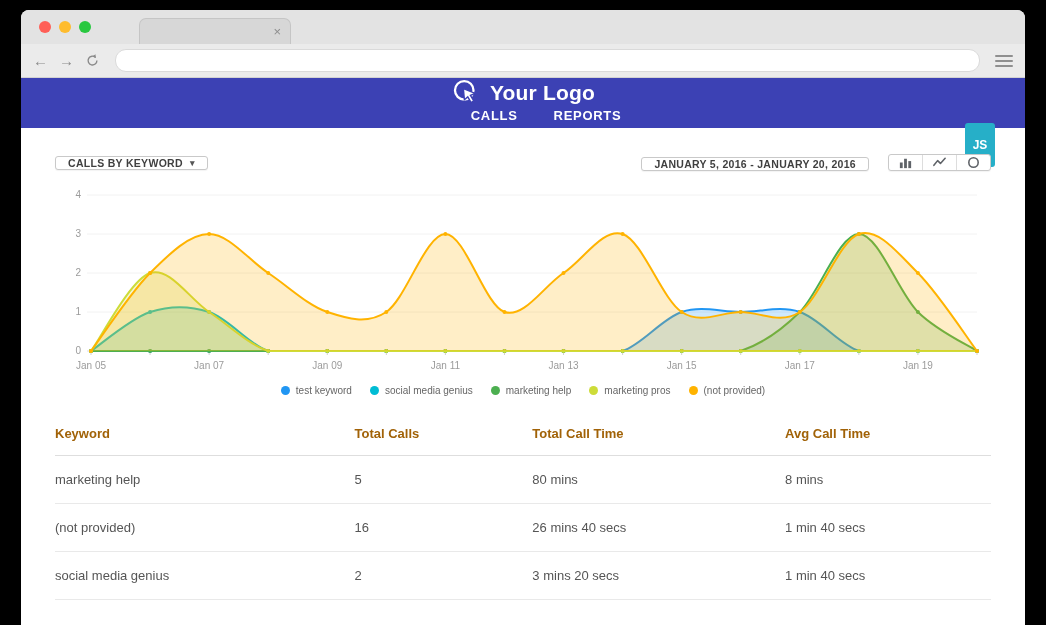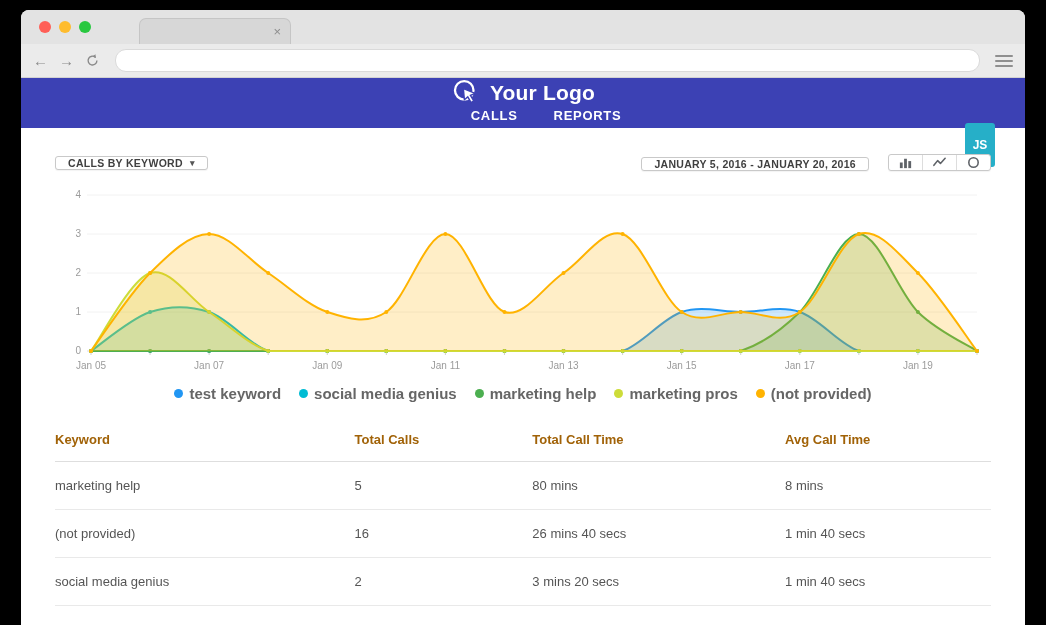--- a/index.html
+++ b/index.html
@@ -36,21 +36,21 @@
   .content{background:#fff;height:497px;overflow:hidden;}
   .controls{display:flex;justify-content:space-between;align-items:center;padding:26px 34px 0;}
   .btn{display:inline-flex;align-items:center;gap:7px;background:#fff;border:1px solid #c9c9c9;border-radius:3px;padding:0 12px;font-size:10.5px;font-weight:700;color:#3f3f3f;letter-spacing:.3px;box-shadow:0 1px 1px rgba(0,0,0,.05);cursor:pointer;}
   .right-controls{display:flex;gap:19px;align-items:flex-end;}
   .icon-group{display:flex;border:1px solid #c9c9c9;border-radius:3px;background:#fff;overflow:hidden;box-shadow:0 1px 1px rgba(0,0,0,.05);}
   .icon-btn{width:33px;display:flex;align-items:center;justify-content:center;cursor:pointer;}
   .icon-btn + .icon-btn{border-left:1px solid #ddd;}
 
   .chart-area{margin:12px 40px 0;}
   #chart-svg{display:block;width:100%;height:200px;font-family:"Liberation Sans",sans-serif;}
-  .legend{display:flex;justify-content:center;align-items:center;gap:18px;margin-top:2px;font-size:15px;color:#666;font-weight:bold;}
+  .legend{display:flex;justify-content:center;align-items:center;gap:18px;margin-top:2px;font-size:10px;color:#666;}
   .legend-item{display:flex;align-items:center;gap:6px;cursor:pointer;}
   .legend-dot{width:9px;height:9px;border-radius:50%;}
 
   .table-wrap{margin:18px 34px 0;}
   table{width:100%;border-collapse:collapse;}
   th{text-align:left;font-size:13px;color:#a16207;font-weight:700;padding:12px 0 14px;border-bottom:1px solid #dedede;}
   td{font-size:13px;color:#555;padding:16px 0;border-bottom:1px solid #e9e9e9;}
 </style>
 </head>
 <body>

